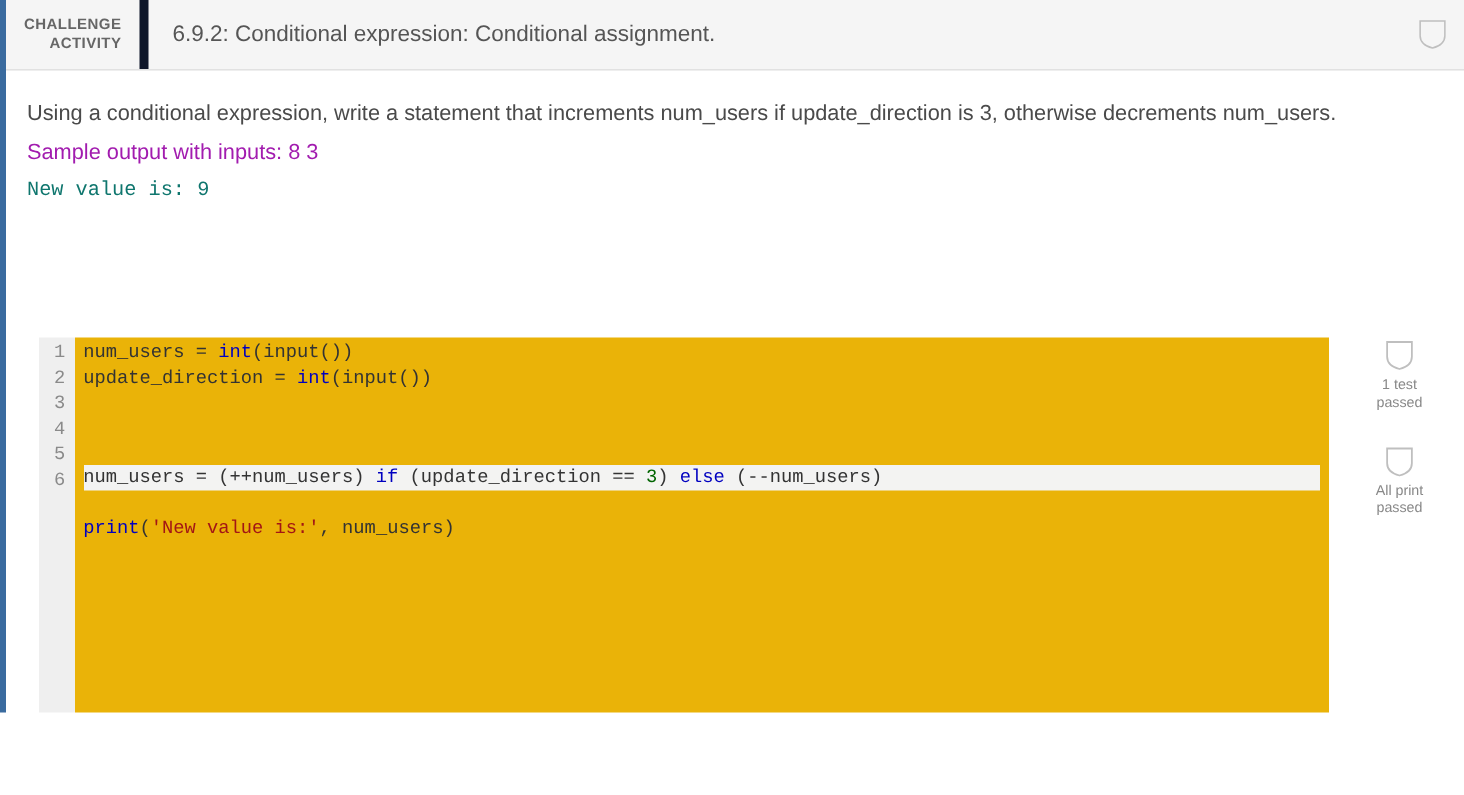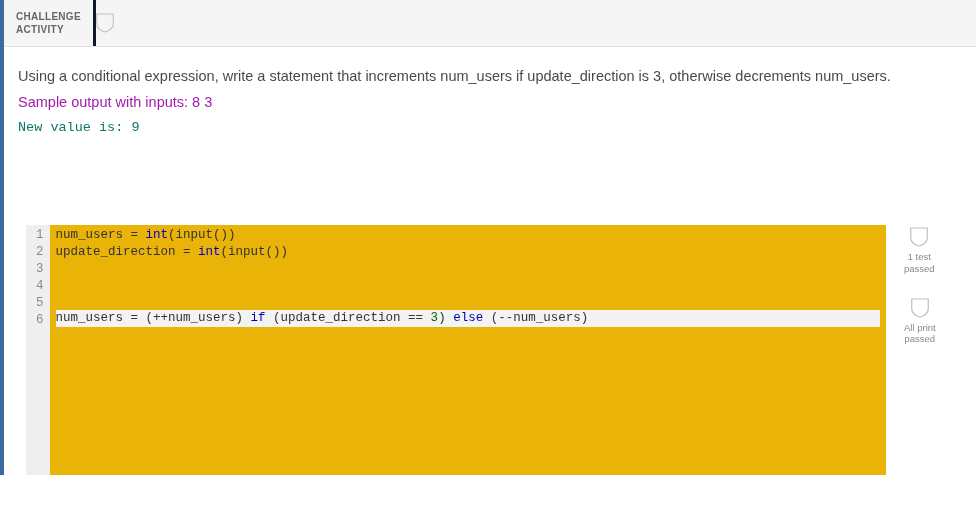--- a/index.html
+++ b/index.html
@@ -1,49 +1,50 @@
 <!DOCTYPE html>
 <html><head>
   <meta charset="utf-8">
   <style>
     * { margin: 0; padding: 0; box-sizing: border-box; }
     body { font-family: -apple-system, BlinkMacSystemFont, "Segoe UI", Helvetica, Arial, sans-serif; background: #fff; color: #333; width: 976px; height: 530px; overflow: hidden; }
     .container { border-left: 4px solid #3a6b9f; }
     .header { display: flex; align-items: stretch; background: #f5f5f5; border-bottom: 1px solid #e1e1e1; }
-    .header-tag { font-size: 10px; font-weight: 600; color: #666; letter-spacing: 0.3px; padding: 10px 12px; line-height: 1.3; border-right: 3px solid #0f172a; white-space: pre-line; }
+    .header-tag { font-size: 10px; font-weight: 600; color: #666; letter-spacing: 0.3px; padding: 10px 12px; line-height: 1.3; border-right: 6px solid #0f172a; white-space: pre-line; text-align: right; }
     .header-title { font-size: 15px; color: #555; padding: 14px 16px; flex: 1; }
     .header-badge { width: 30px; display: flex; align-items: center; justify-content: center; padding-right: 12px; }
     .shield { width: 22px; height: 24px; }
     .body { padding: 18px 14px 0 14px; }
     .prompt { font-size: 14.5px; color: #4a4a4a; line-height: 1.6; margin-bottom: 6px; }
     .sample-label { font-size: 14.5px; color: #a21caf; margin-bottom: 10px; }
     .sample-output { font-family: "Courier New", Courier, monospace; font-size: 13.5px; color: #0f766e; margin-bottom: 90px; }
     .editor-area { display: flex; gap: 18px; padding: 0 0 0 8px; align-items: flex-start; }
     .editor { flex: 1; display: flex; font-family: "Courier New", Courier, monospace; font-size: 12.5px; line-height: 1.4; min-height: 250px; }
     .gutter { background: #efefef; color: #8a8a8a; text-align: right; padding: 2px 6px 2px 10px; user-select: none; }
     .gutter div { height: 17px; }
     .code { flex: 1; padding: 2px 6px; position: relative; background: #eab308; }
     .code-line { height: 17px; white-space: pre; }
     .hl { background: #f3f3f2; margin-top: 32px; }
     .kw { color: #0000c0; }
     .fn { color: #0000c0; }
     .str { color: #a31515; }
     .num { color: #006400; }
-    .side { width: 58px; display: flex; flex-direction: column; align-items: flex-start; gap: 24px; padding-top: 2px; }
+    .side { width: 58px; display: flex; flex-direction: column; align-items: center; gap: 24px; padding-top: 2px; }
     .side-item { display: flex; flex-direction: column; align-items: center; gap: 4px; }
     .side-label { font-size: 9.5px; color: #888; text-align: center; line-height: 1.2; white-space: pre-line; }
     .mini-shield { width: 18px; height: 20px; }
   </style>
 </head>
 <body>
 
 <div class="container">
   <div class="header">
     <div class="header-tag">CHALLENGE
 ACTIVITY</div>
+    <div class="header-title">6.9.2: Conditional expression: Conditional assignment.</div>
     <div class="header-badge">
       <svg class="shield" viewBox="0 0 24 26">
         <path d="M1 1 H23 V14 Q23 22 12 25 Q1 22 1 14 Z" fill="none" stroke="#bfbfbf" stroke-width="1.4"></path>
       </svg>
     </div>
   </div>
 
   <div class="body">
     <p class="prompt">Using a conditional expression, write a statement that increments num_users if update_direction is 3, otherwise decrements num_users.</p>
     <p class="sample-label">Sample output with inputs: 8 3</p>
@@ -58,20 +59,21 @@
           <div>4</div>
           <div>5</div>
           <div>6</div>
         </div>
         <div class="code">
           <div class="code-line"><span>num_users = </span><span class="fn">int</span><span>(input())</span></div>
           <div class="code-line"><span>update_direction = </span><span class="fn">int</span><span>(input())</span></div>
           <div class="code-line"><span></span></div>
           <div class="code-line hl"><span>num_users = (++num_users) </span><span class="kw">if</span><span> (update_direction == </span><span class="num">3</span><span>) </span><span class="kw">else</span><span> (--num_users)</span></div>
           <div class="code-line"><span></span></div>
+          <div class="code-line"><span class="fn">print</span><span>(</span><span class="str">'New value is:'</span><span>, num_users)</span></div>
         </div>
       </div>
 
       <div class="side">
         <div class="side-item">
           <svg class="mini-shield" viewBox="0 0 24 26">
             <path d="M1 1 H23 V14 Q23 22 12 25 Q1 22 1 14 Z" fill="none" stroke="#bfbfbf" stroke-width="1.6"></path>
           </svg>
           <div class="side-label">1 test
 passed</div>

